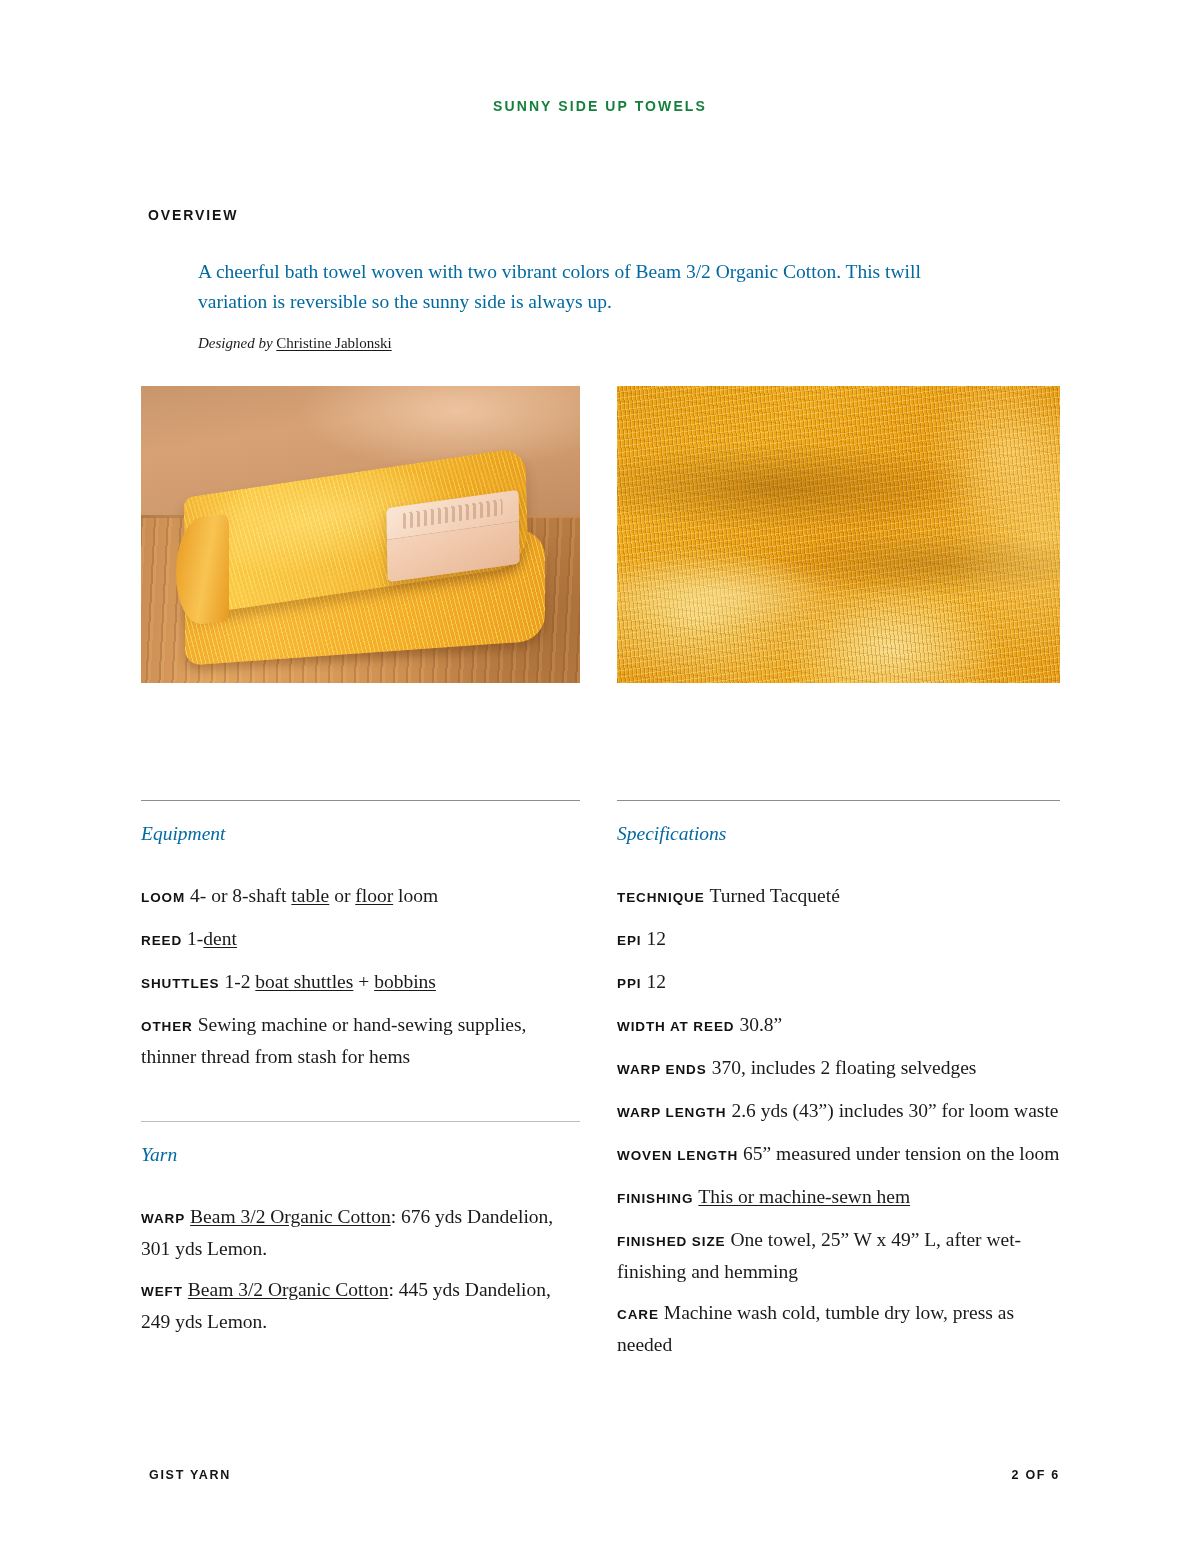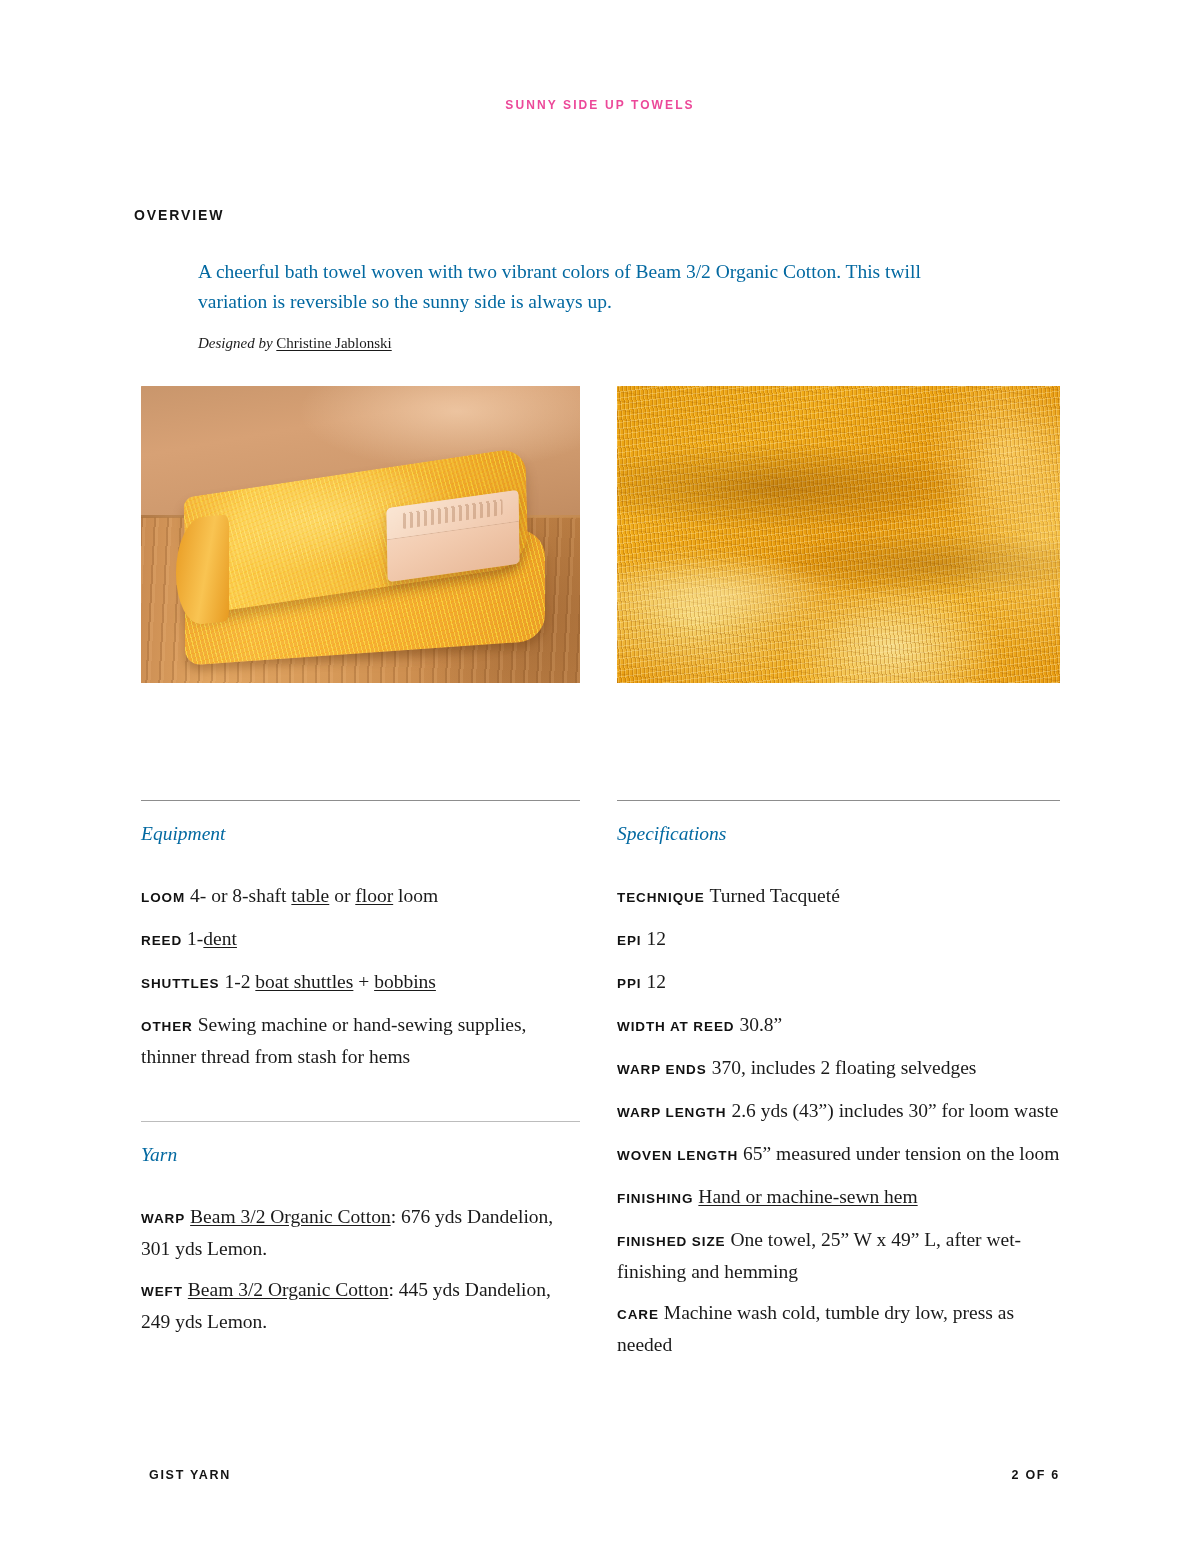--- a/index.html
+++ b/index.html
@@ -18,29 +18,29 @@
 
   
   .page-title {
     position: absolute;
     top: 98px;
     left: 0;
     width: 1200px;
     text-align: center;
     font-family: "Liberation Sans", sans-serif;
     font-weight: bold;
-    font-size: 12px;
+    font-size: 14px;
     letter-spacing: 2.1px;
-    color: #ec4899;
+    color: #15803d;
   }
 
   
   .section-heading {
     position: absolute;
-    left: 134px;
+    left: 148px;
     top: 207px;
     font-family: "Liberation Sans", sans-serif;
     font-weight: bold;
     font-size: 14px;
     letter-spacing: 1.9px;
     color: #141414;
   }
   .overview-body {
     position: absolute;
     left: 198px;
@@ -342,21 +342,21 @@
   <div class="spec-row">
     <span class="k">WARP ENDS</span><span>370, includes 2 floating selvedges</span>
   </div>
   <div class="spec-row">
     <span class="k">WARP LENGTH</span><span>2.6 yds (43”) includes 30” for loom waste</span>
   </div>
   <div class="spec-row">
     <span class="k">WOVEN LENGTH</span><span>65” measured under tension on the loom</span>
   </div>
   <div class="spec-row">
-    <span class="k">FINISHING</span><span class="u">Hand or machine-sewn hem</span>
+    <span class="k">FINISHING</span><span class="u">This or machine-sewn hem</span>
   </div>
   <div class="spec-row">
     <span class="k">FINISHED SIZE</span><span>One towel, 25” W x 49” L, after wet-finishing and hemming</span>
   </div>
   <div class="spec-row">
     <span class="k">CARE</span><span>Machine wash cold, tumble dry low, press as needed</span>
   </div>
 
 </div>
 

